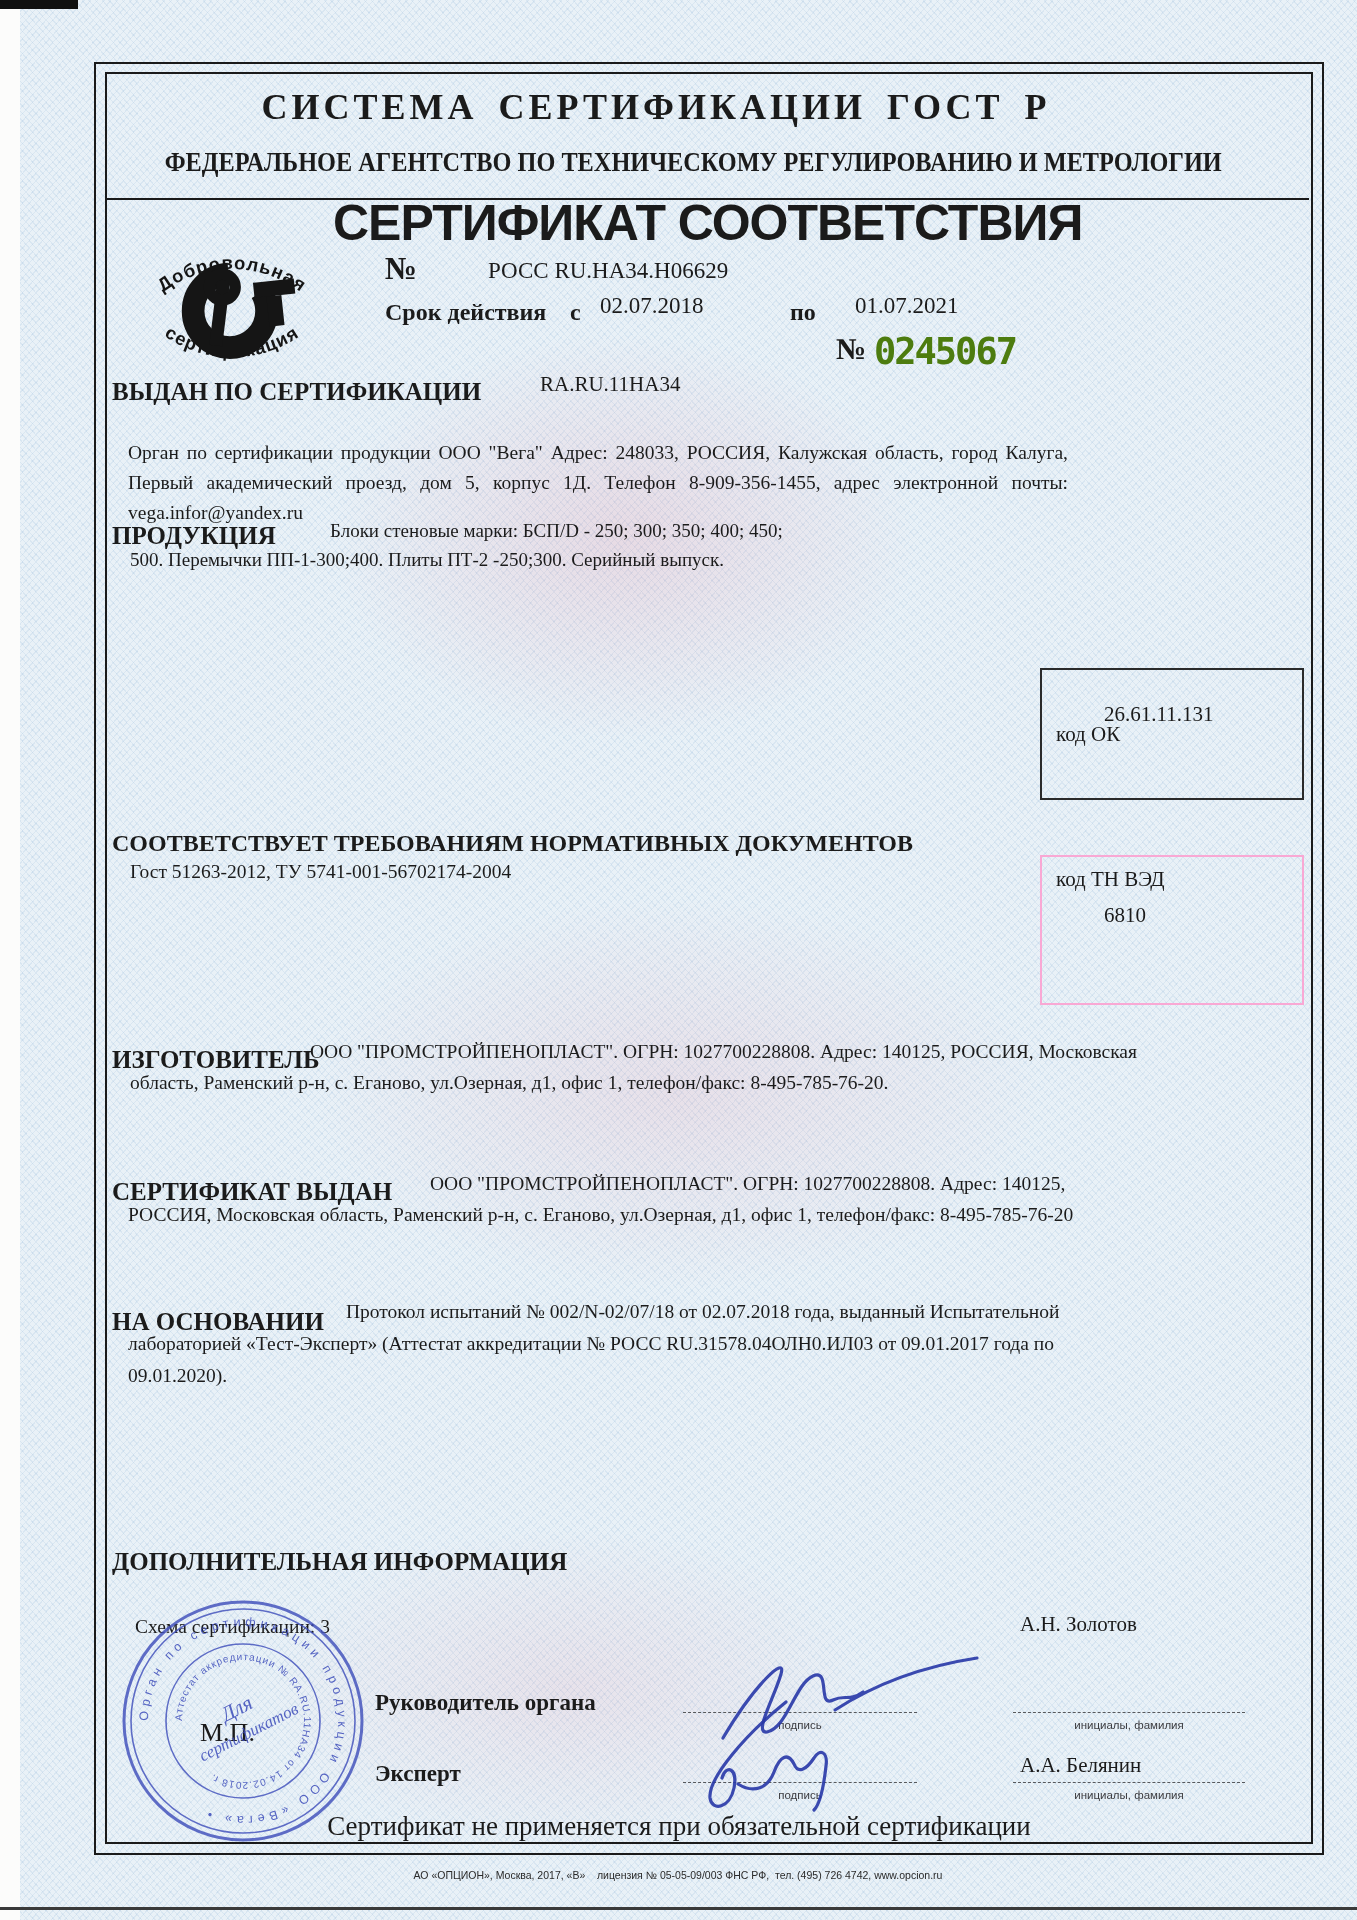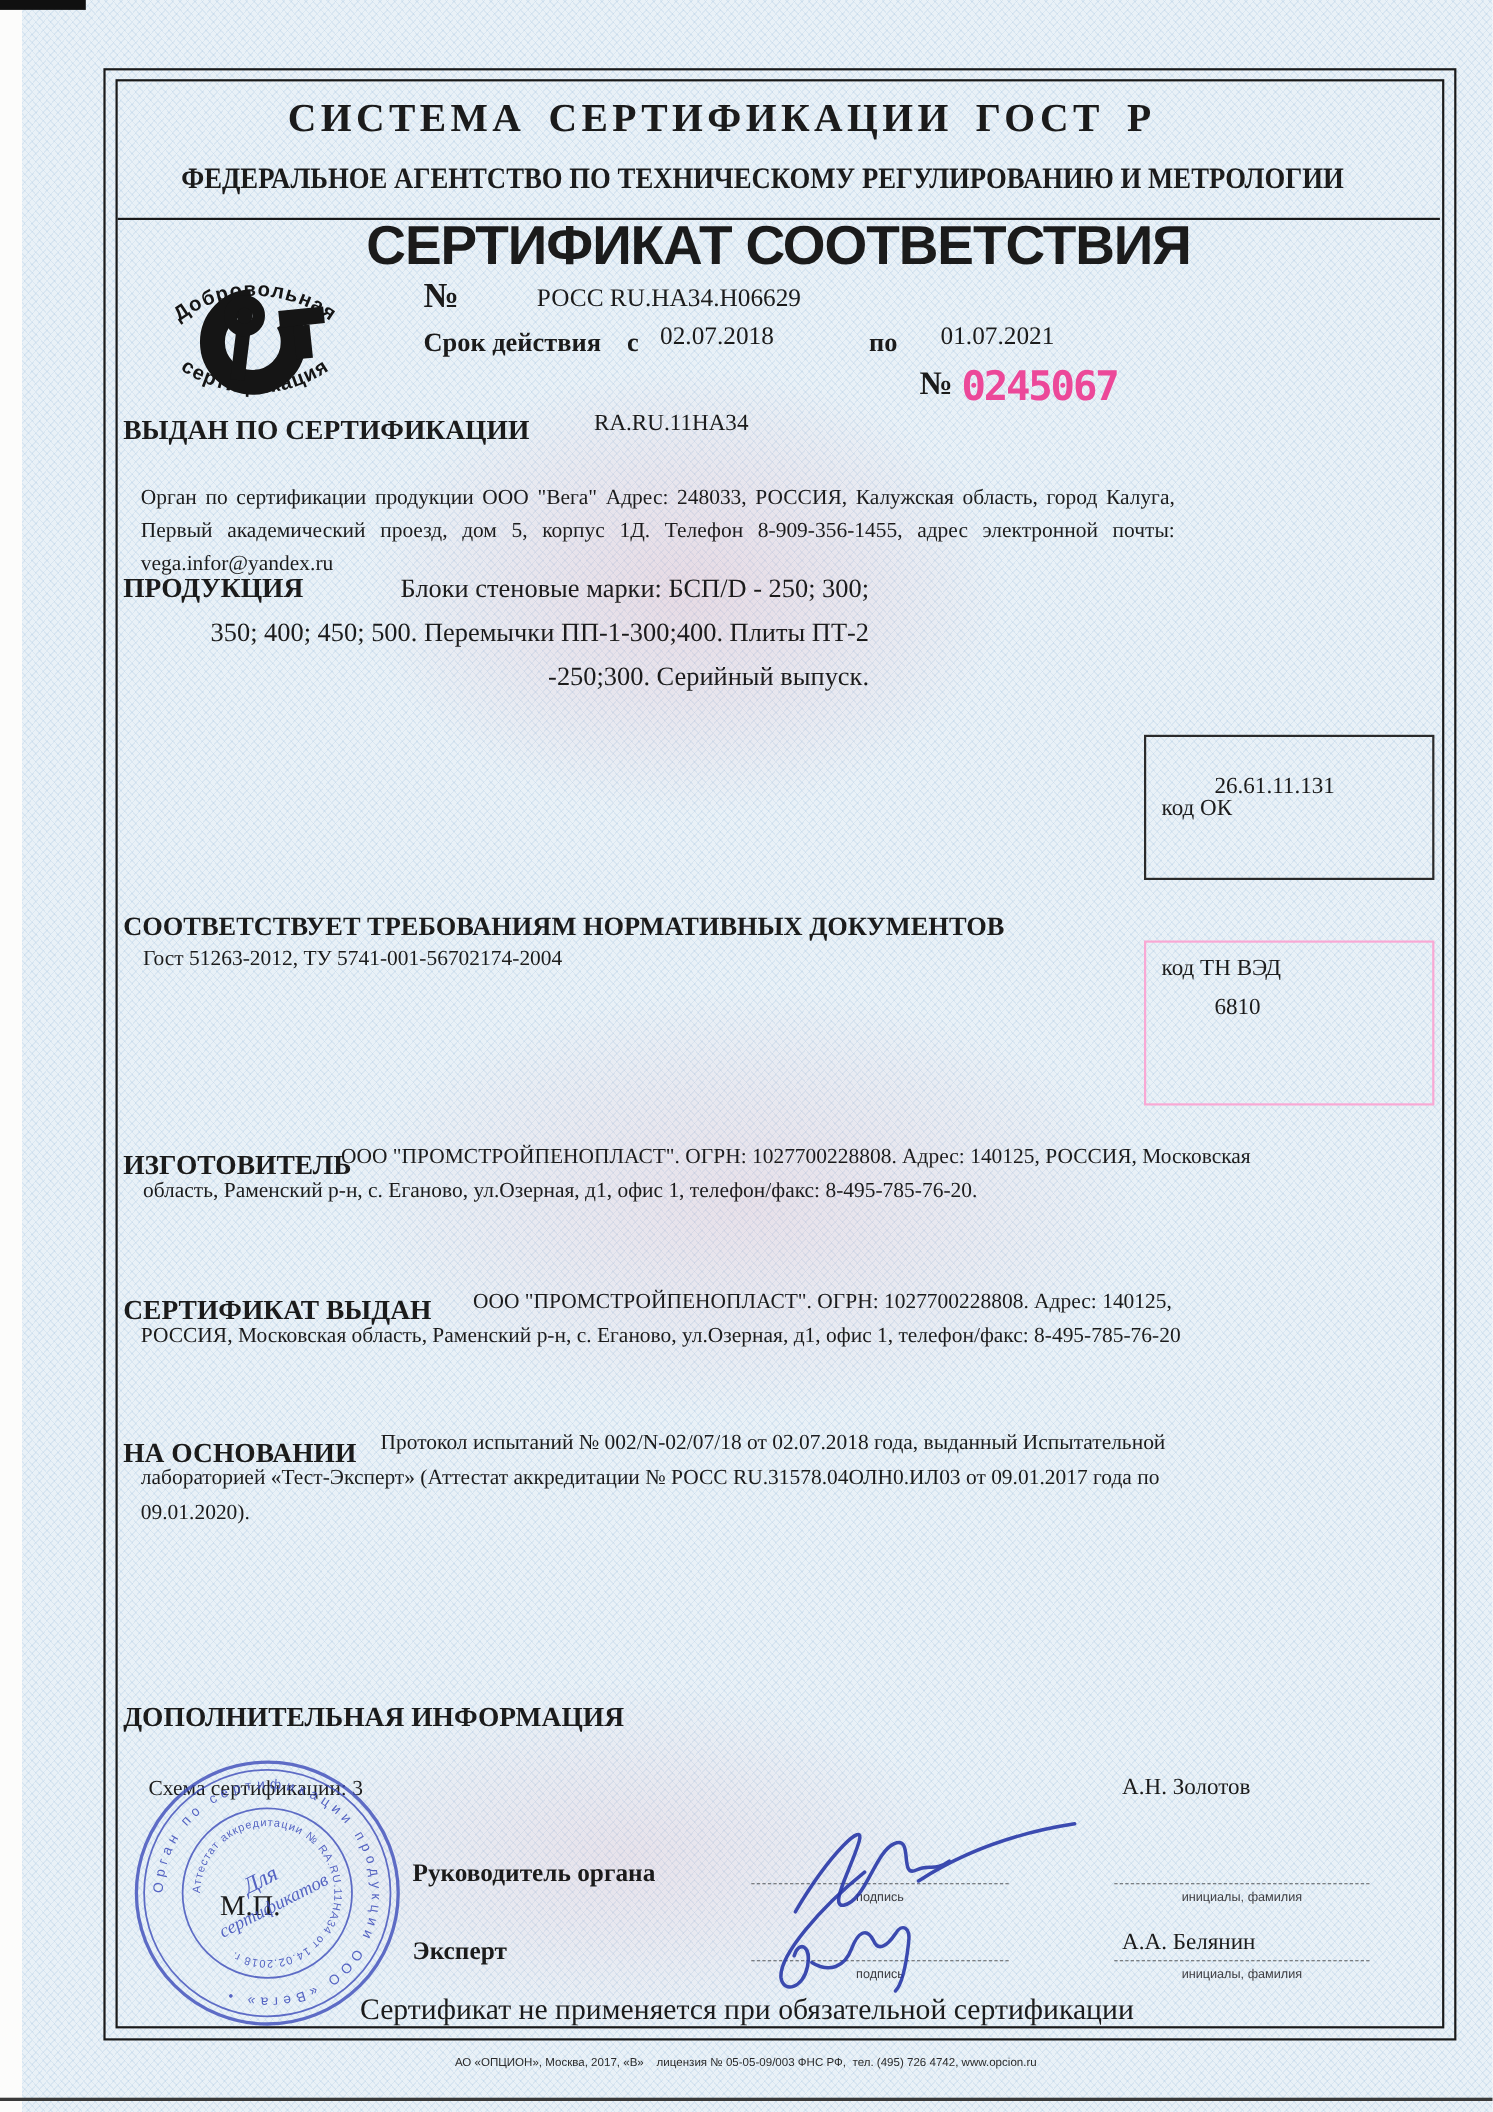--- a/index.html
+++ b/index.html
@@ -29,27 +29,27 @@
         font-weight:800;letter-spacing:-1px;white-space:nowrap;}
   .no-label{left:385px;top:250px;font-size:32px;font-weight:700;}
   .no-value{left:488px;top:258px;font-size:23px;}
   .val-label{left:385px;top:299px;font-size:24px;font-weight:700;}
   .val-s{left:570px;top:299px;font-size:24px;font-weight:700;}
   .val-from{left:600px;top:293px;font-size:23px;}
   .val-po{left:790px;top:299px;font-size:24px;font-weight:700;}
   .val-to{left:855px;top:293px;font-size:23px;}
   .form-no-label{left:836px;top:332px;font-size:30px;font-weight:700;}
   .form-no{left:874px;top:330px;font-family:"DejaVu Sans Mono",monospace;font-size:37px;
-        font-weight:700;letter-spacing:-2px;color:#ec4899;}
+        font-weight:700;letter-spacing:-2px;color:#4d7c0f;}
   .sec-label{font-size:25px;font-weight:700;white-space:nowrap;}
   .body-label{left:112px;top:378px;}
   .body-code{left:540px;top:372px;font-size:21px;}
   .body-text{left:128px;top:438px;width:940px;font-size:19.5px;line-height:30px;text-align:justify;}
   .prod-label{left:112px;top:522px;}
-  .prod-text{left:130px;top:516px;width:660px;font-size:24px;line-height:40px;text-indent:200px;text-align:right;}
+  .prod-text{left:130px;top:516px;width:660px;font-size:19px;line-height:29px;text-indent:200px;}
   .okbox{left:1040px;top:668px;width:260px;height:128px;border:2px solid #2a2a2a;}
   .okbox .cb-label{position:absolute;left:14px;top:6px;font-size:21px;margin-top:46px;}
   .okbox .cb-value{position:absolute;left:62px;top:32px;font-size:21px;}
   .conf-label{left:112px;top:830px;font-size:24px;}
   .conf-text{left:130px;top:861px;font-size:19.5px;}
   .tnbox{left:1040px;top:855px;width:260px;height:146px;border:2px solid #f9a8d4;}
   .tnbox .cb-label{position:absolute;left:14px;top:10px;font-size:21px;}
   .tnbox .cb-value{position:absolute;left:62px;top:46px;font-size:21px;}
   .man-label{left:112px;top:1046px;}
   .man-text{left:130px;top:1036px;width:1010px;font-size:19.5px;line-height:31px;text-indent:180px;}

